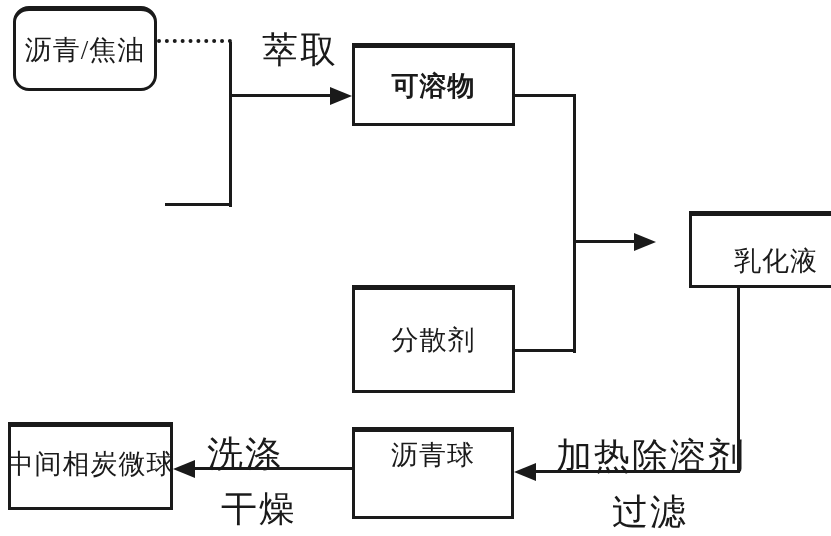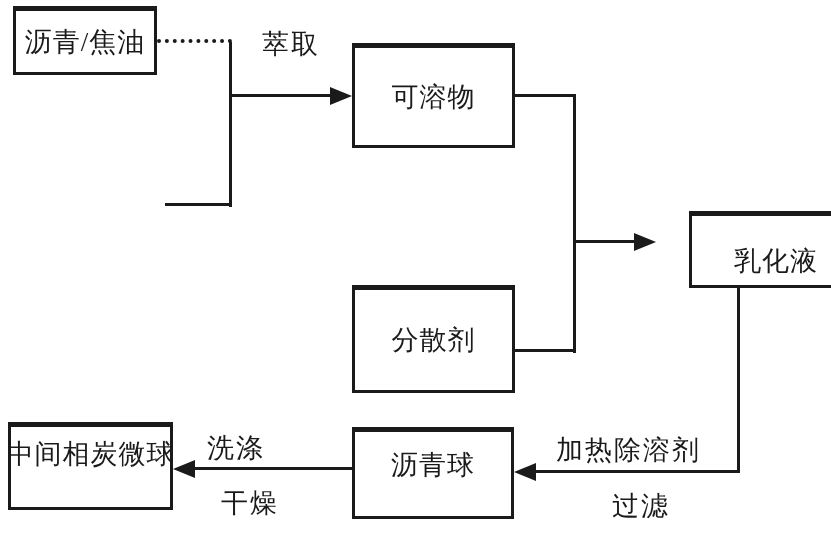--- a/index.html
+++ b/index.html
@@ -23,21 +23,21 @@
     border:3px solid var(--line);
     border-top-width:5px;
     background:var(--bg);
     display:flex;
     align-items:center;
     justify-content:center;
     font-size:27px;
     letter-spacing:1px;
     white-space:nowrap;
   }
-  .node.text-top{align-items:flex-start;padding-top:15px;}
+  .node.text-top{align-items:flex-start;padding-top:5px;}
   .node.text-low{align-items:flex-end;justify-content:center;padding-bottom:6px;padding-left:10px;margin-left:32px;}
   
   .h-line,.v-line{position:absolute;background:var(--line);}
   .h-line{height:3px;}
   .v-line{width:3px;}
   .dotted-line{
     position:absolute;height:0;
     border-top:4px dotted var(--line);
   }
   
@@ -49,42 +49,42 @@
   }
   .arrow-left{
     position:absolute;width:0;height:0;
     border-top:9px solid transparent;
     border-bottom:9px solid transparent;
     border-right:22px solid var(--line);
   }
   
   .edge-label{
     position:absolute;
-    font-size:27px;
+    font-size:36px;
     letter-spacing:2px;
     white-space:nowrap;
   }
 </style>
 </head>
 <body>
 
 <div id="stage">
 
-  <div class="node" style="left:13px;top:6px;width:144px;height:69px;">沥青/焦油</div>
+  <div class="node" style="left:13px;top:6px;width:144px;height:85px;border-radius:16px;">沥青/焦油</div>
 
 
-  <div class="node" style="left:352px;top:43px;width:163px;height:105px;">可溶物</div>
+  <div class="node" style="left:352px;top:43px;width:163px;height:83px;font-weight:bold;">可溶物</div>
 
   <div class="node" style="left:352px;top:277px;width:163px;height:108px;margin-top:8px;">分散剂</div>
 
   <div class="node text-low" style="left:657px;top:211px;width:164px;height:77px;">乳化液</div>
 
   <div class="node text-top" style="left:352px;top:427px;width:162px;height:92px;">沥青球</div>
 
-  <div class="node text-top" style="left:8px;top:422px;width:165px;height:88px;padding-top:9px;">中间相炭微球</div>
+  <div class="node text-top" style="left:8px;top:422px;width:165px;height:88px;padding-top:19px;">中间相炭微球</div>
 
   <div class="dotted-line" style="left:157px;top:39px;width:75px;"></div>
 
   <div class="v-line" style="left:229px;top:42px;height:165px;"></div>
 
   <div class="h-line" style="left:165px;top:203px;width:67px;"></div>
 
   <div class="h-line" style="left:231px;top:94px;width:101px;"></div>
   <div class="arrow-right" style="left:330px;top:87px;"></div>
 

